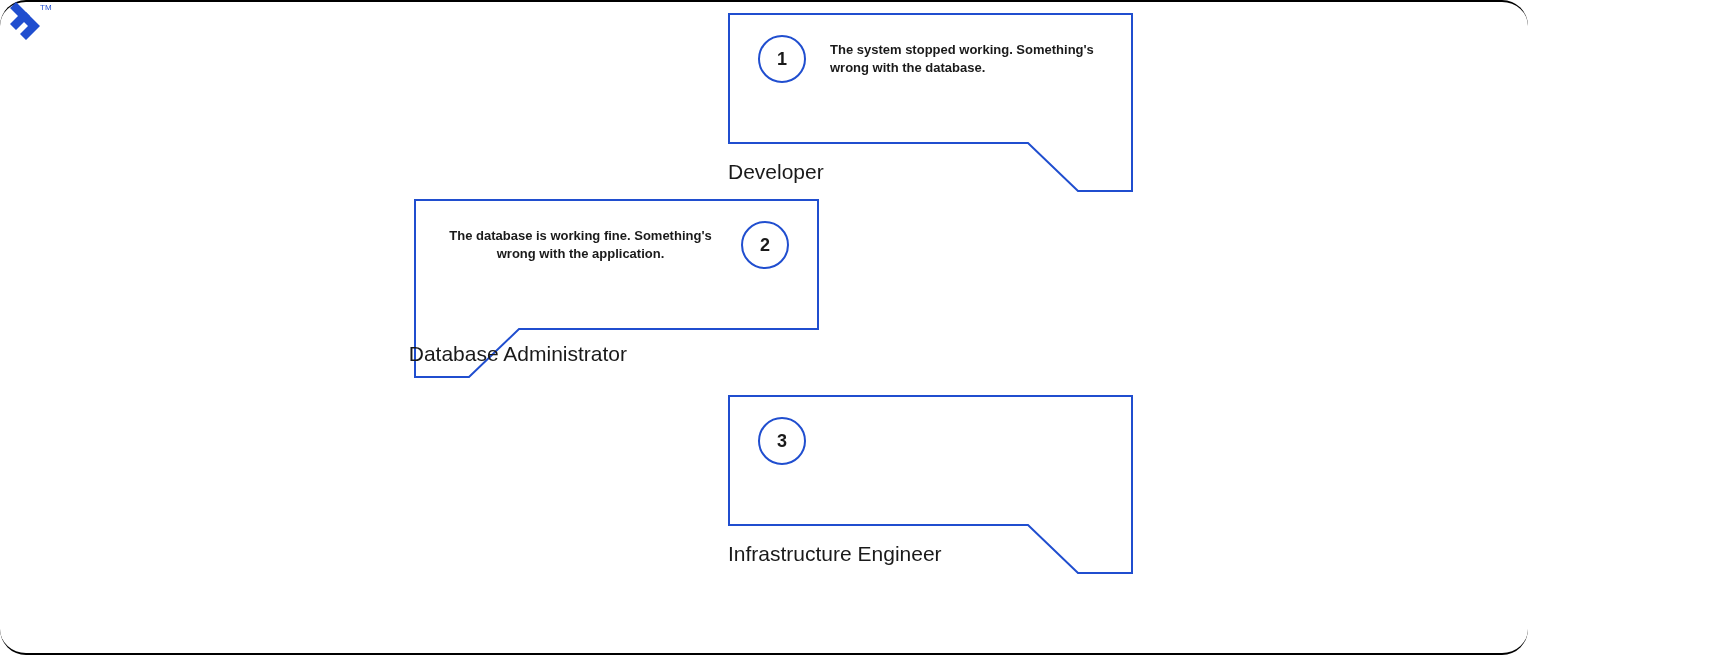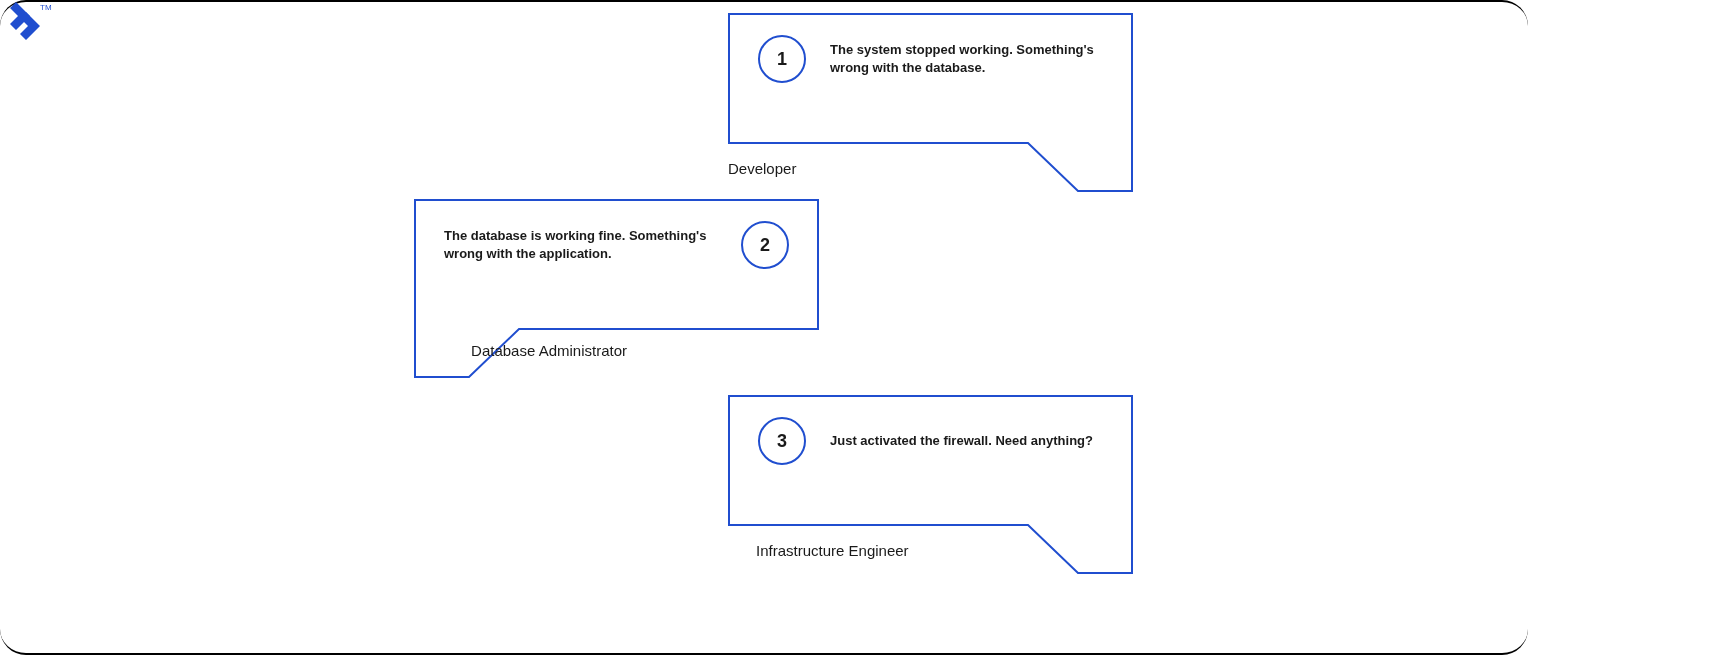--- a/index.html
+++ b/index.html
@@ -56,37 +56,37 @@
     box-sizing: border-box;
   }
   .msg {
     font-size: 13px;
     line-height: 1.35;
     font-weight: 600;
     color: var(--ink);
   }
   .role {
     position: absolute;
-    font-size: 15px;
+    font-size: 21px;
     color: var(--ink);
     font-weight: 400;
     text-align: center;
   }
   
   #b1 { left: 728px; top: 11px; width: 405px; height: 190px; }
   #b1 .bubble-inner { left: 30px; top: 22px; width: 355px; }
   #r1 { left: 728px; top: 158px; }
   
   #b2 { left: 414px; top: 197px; width: 405px; height: 190px; }
-  #b2 .bubble-inner { left: 30px; top: 22px; width: 345px; }
+  #b2 .bubble-inner { left: 30px; top: 22px; width: 345px; text-align: center; }
   #r2 { right: calc(1720px - 819px); top: 340px; }
   
   #b3 { left: 728px; top: 393px; width: 405px; height: 190px; }
   #b3 .bubble-inner { left: 30px; top: 22px; width: 355px; }
-  #r3 { left: 728px; top: 540px; margin-left: 28px; }
+  #r3 { left: 728px; top: 540px; }
 </style>
 </head>
 <body>
 
 <div class="stage">
 
   <div class="logo">
     <svg viewBox="0 0 60 60" width="60" height="60">
       <g transform="translate(2,0)">
 
@@ -118,18 +118,17 @@
     </div>
   </div>
   <div id="r2" class="role">Database Administrator</div>
 
   <div id="b3" class="abs bubble">
     <svg width="405" height="190" viewBox="0 0 405 190">
       <path d="M1 1 H404 V178 L350 178 L300 130 H1 Z" fill="#fff" stroke="#204ecf" stroke-width="2"></path>
     </svg>
     <div class="bubble-inner">
       <div class="num">3</div>
-      <div class="msg">Just activated the firewall. Need anything?</div>
     </div>
   </div>
   <div id="r3" class="role">Infrastructure Engineer</div>
 
 </div>
 
 </body></html>

